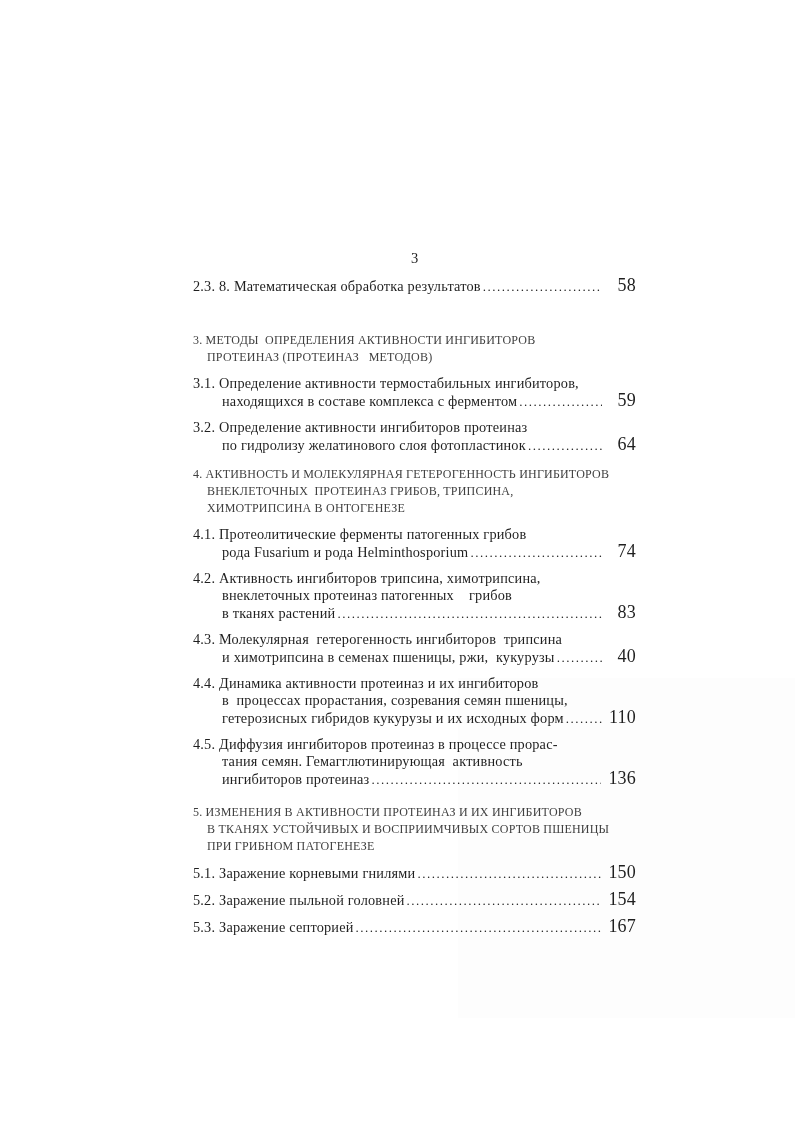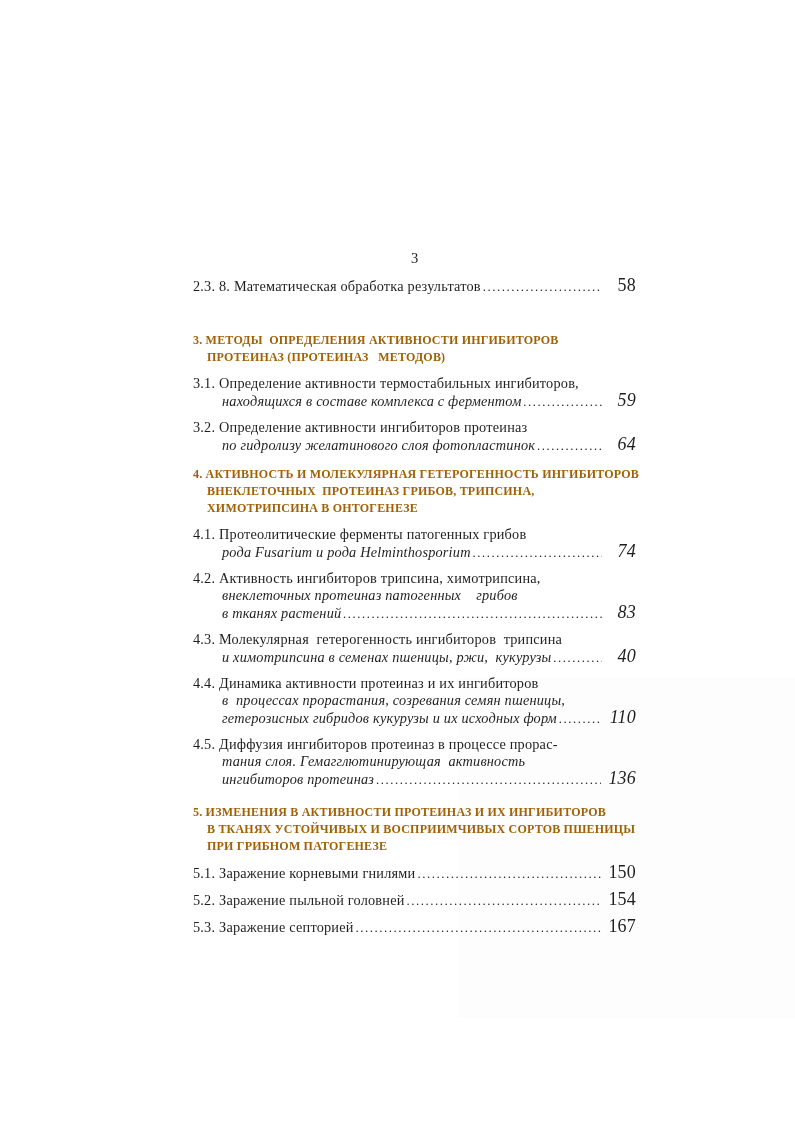--- a/index.html
+++ b/index.html
@@ -44,21 +44,21 @@
   #toc > div:nth-child(5) { margin-top: 12px; }
   #toc > div:nth-child(11) { margin-top: 16px; }
   .toc-heading + .toc-entry { margin-top: 5px; }
 
   .toc-entry .line {
     font-size: 14.3px;
     line-height: 17px;
     letter-spacing: 0.2px;
     white-space: pre;
   }
-  .toc-entry .line.cont { padding-left: 29px; font-style: italic; }
+  .toc-entry .line.cont { padding-left: 29px; }
 
   .line.last {
     display: flex;
     align-items: baseline;
   }
   .line.last .t { flex: 0 0 auto; text-align: center; }
   .leader {
     flex: 1 1 auto;
     overflow: hidden;
     white-space: nowrap;
@@ -73,25 +73,25 @@
   }
   .pagenum {
     flex: 0 0 auto;
     min-width: 27px;
     margin-left: 7px;
     text-align: right;
     font-size: 18px;
   }
 
   .toc-heading {
-    font-weight: 700;
+    font-weight: 400;
     font-size: 12px;
     line-height: 17px;
     letter-spacing: 0.2px;
-    color: #a16207;
+    color: #404040;
   }
   .toc-heading .line { white-space: pre; }
   .toc-heading .line.cont { padding-left: 14px; }
 </style>
 </head>
 <body>
 
 <div class="scan-shade"></div>
 
 <div class="page-head">3</div>
@@ -130,21 +130,21 @@
       <div class="line">4.3. Молекулярная  гетерогенность ингибиторов  трипсина</div>
       <div class="line cont last"><span class="t">и химотрипсина в семенах пшеницы, ржи,  кукурузы</span><span class="leader"></span><span class="pagenum">40</span></div>
     </div>
     <div class="toc-entry">
       <div class="line">4.4. Динамика активности протеиназ и их ингибиторов</div>
       <div class="line cont">в  процессах прорастания, созревания семян пшеницы,</div>
       <div class="line cont last"><span class="t">гетерозисных гибридов кукурузы и их исходных форм</span><span class="leader"></span><span class="pagenum">110</span></div>
     </div>
     <div class="toc-entry">
       <div class="line">4.5. Диффузия ингибиторов протеиназ в процессе прорас-</div>
-      <div class="line cont">тания слоя. Гемагглютинирующая  активность</div>
+      <div class="line cont">тания семян. Гемагглютинирующая  активность</div>
       <div class="line cont last"><span class="t">ингибиторов протеиназ</span><span class="leader"></span><span class="pagenum">136</span></div>
     </div>
     <div class="toc-heading">
       <div class="line">5. ИЗМЕНЕНИЯ В АКТИВНОСТИ ПРОТЕИНАЗ И ИХ ИНГИБИТОРОВ</div>
       <div class="line cont">В ТКАНЯХ УСТОЙЧИВЫХ И ВОСПРИИМЧИВЫХ СОРТОВ ПШЕНИЦЫ</div>
       <div class="line cont">ПРИ ГРИБНОМ ПАТОГЕНЕЗЕ</div>
     </div>
     <div class="toc-entry">
       <div class="line last"><span class="t">5.1. Заражение корневыми гнилями</span><span class="leader"></span><span class="pagenum">150</span></div>
     </div>

